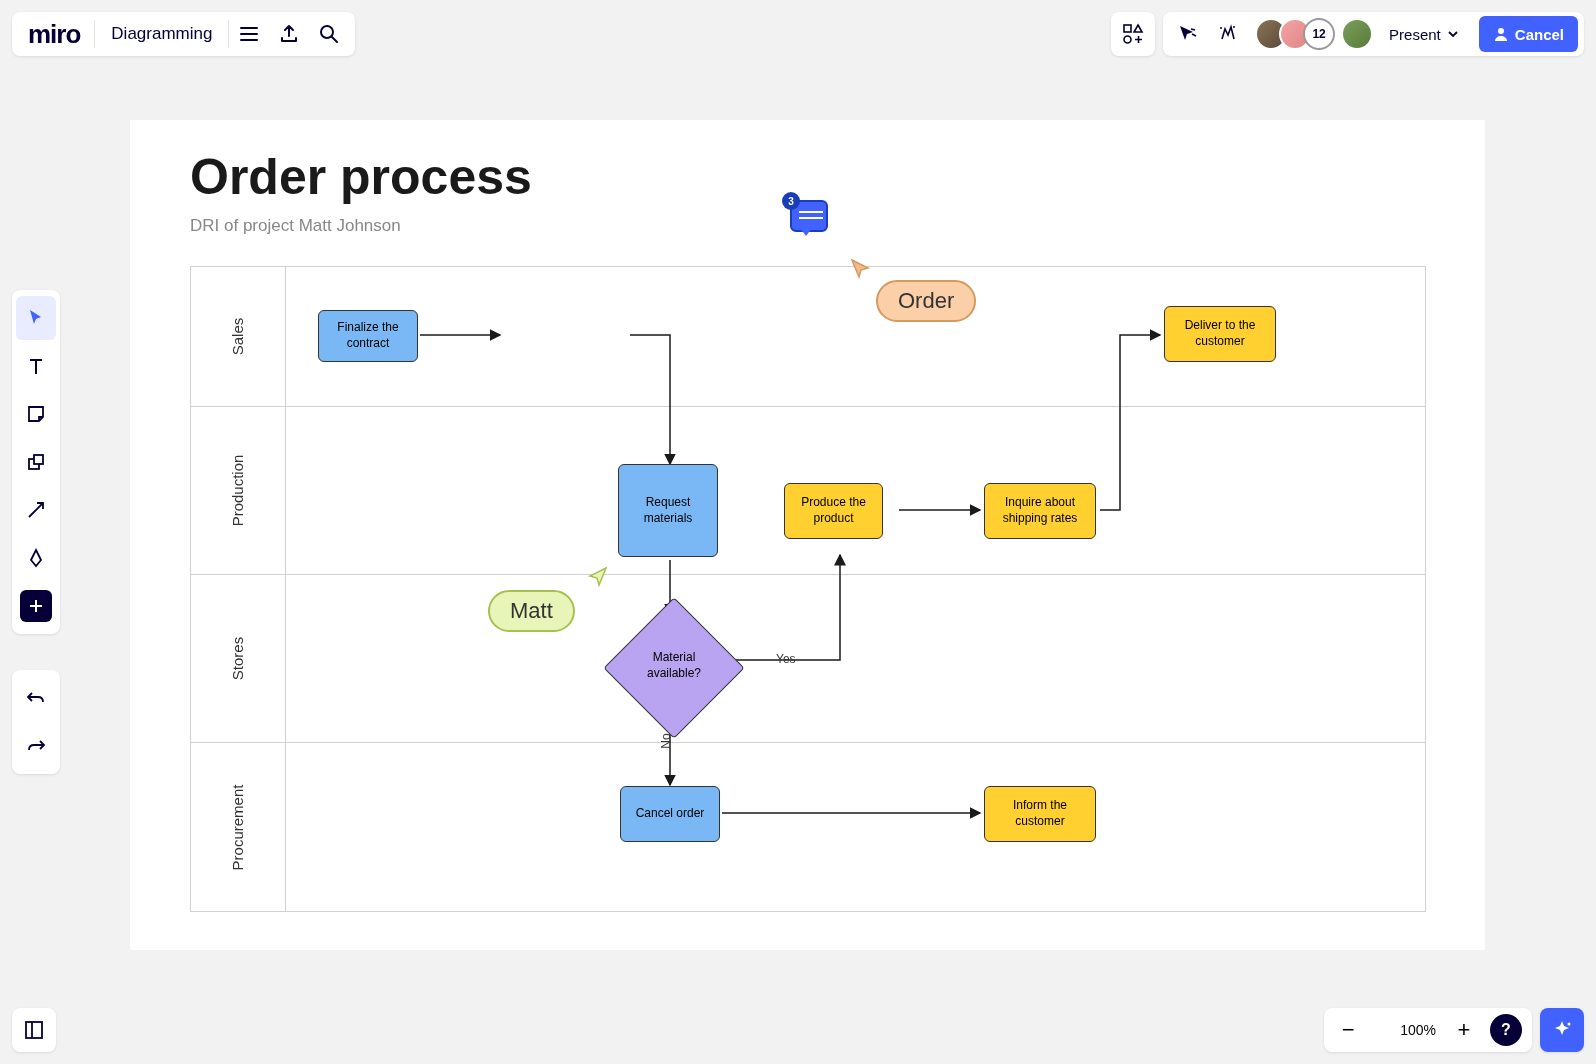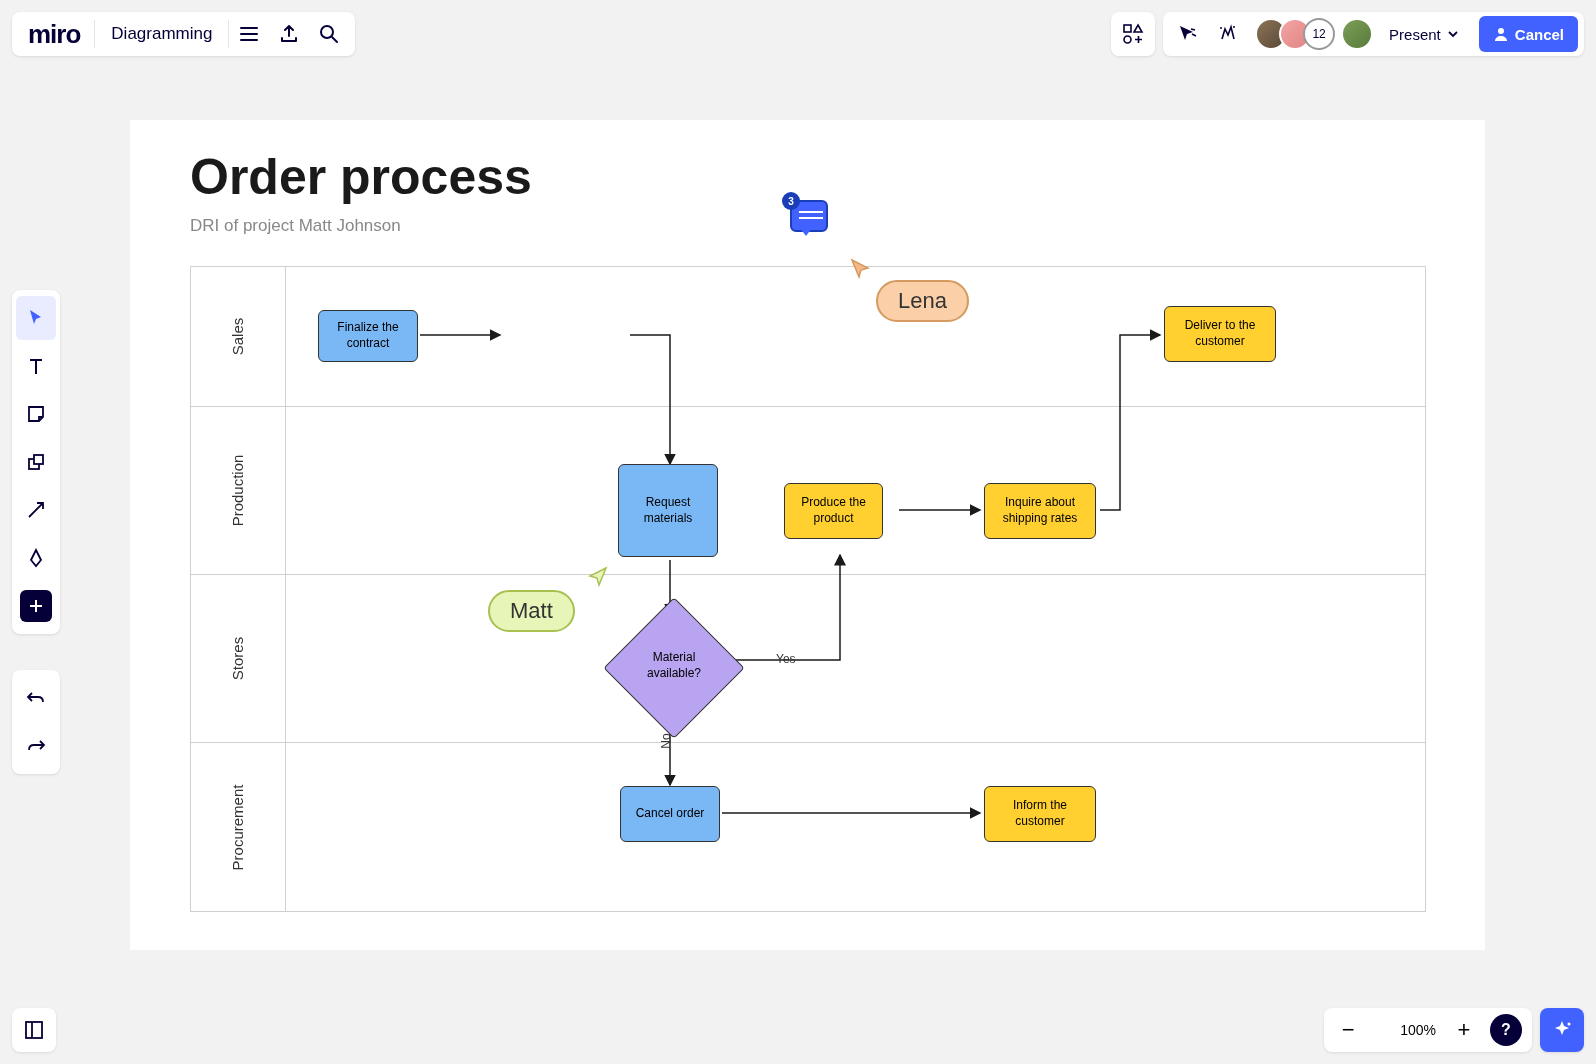--- a/index.html
+++ b/index.html
@@ -14,21 +14,21 @@
 
 
 .top-right { position: absolute; top: 12px; right: 12px; display: flex; gap: 8px; align-items: center; }
 .btn-square { width: 44px; height: 44px; background: #fff; border-radius: 8px; display: flex; align-items: center; justify-content: center; box-shadow: 0 1px 3px rgba(0,0,0,0.1); cursor: pointer; }
 .top-right-panel { background: #fff; border-radius: 8px; height: 44px; display: flex; align-items: center; padding: 0 6px; box-shadow: 0 1px 3px rgba(0,0,0,0.1); gap: 4px; }
 .panel-icon { width: 36px; height: 36px; display: flex; align-items: center; justify-content: center; cursor: pointer; }
 .avatars { display: flex; align-items: center; margin-left: 6px; }
 .avatar { width: 32px; height: 32px; border-radius: 50%; border: 2px solid #fff; margin-left: -8px; background-size: cover; }
 .avatar.a1 { background: linear-gradient(135deg,#8b7355,#5a4a3a); margin-left: 0; }
 .avatar.a2 { background: linear-gradient(135deg,#f4a4a4,#e08585); }
-.avatar.count { background: #fff; border: 2px solid #999; display: flex; align-items: center; justify-content: center; font-size: 12px; font-weight: 400; color: #050038; }
+.avatar.count { background: #fff; border: 2px solid #999; display: flex; align-items: center; justify-content: center; font-size: 12px; font-weight: 700; color: #050038; }
 .avatar.a4 { background: linear-gradient(135deg,#7aa05a,#5a7a3a); margin-left: 6px; }
 .present-btn { display: flex; align-items: center; gap: 6px; padding: 0 12px; height: 36px; cursor: pointer; font-size: 15px; color: #050038; }
 .share-btn { background: #4262ff; color: #fff; border-radius: 6px; padding: 0 14px; height: 36px; display: flex; align-items: center; gap: 6px; font-weight: 600; font-size: 15px; cursor: pointer; margin-left: 4px; }
 
 
 .left-toolbar { position: absolute; left: 12px; top: 290px; width: 48px; background: #fff; border-radius: 8px; box-shadow: 0 1px 3px rgba(0,0,0,0.1); display: flex; flex-direction: column; align-items: center; padding: 4px 0; }
 .tool { width: 40px; height: 44px; display: flex; align-items: center; justify-content: center; cursor: pointer; border-radius: 6px; margin: 2px 0; }
 .tool.active { background: #e9ecff; }
 .tool.add { background: #050038; border-radius: 6px; width: 32px; height: 32px; margin: 8px 0; }
 .undo-panel { position: absolute; left: 12px; top: 670px; width: 48px; background: #fff; border-radius: 8px; box-shadow: 0 1px 3px rgba(0,0,0,0.1); display: flex; flex-direction: column; align-items: center; padding: 4px 0; }
@@ -297,18 +297,18 @@
   <div class="comment-badge" style="left:660px;top:80px">
     <div class="comment-shape">
         <div class="comment-lines"></div>
       </div>
     <div class="comment-count">3</div>
   </div>
 
   <svg style="position:absolute;left:720px;top:138px" width="24" height="24">
       <path d="M2 2l16 8-7 2-2 7z" fill="#f5b888" stroke="#d49a5f" stroke-width="1.5"></path>
     </svg>
-  <div class="cursor-bubble lena" style="left:746px;top:160px">Lena</div>
+  <div class="cursor-bubble lena" style="left:746px;top:160px">Order</div>
   <svg style="position:absolute;left:454px;top:446px" width="24" height="24">
       <path d="M22 2l-16 8 7 2 2 7z" fill="#e8f5b8" stroke="#a8c050" stroke-width="1.5"></path>
     </svg>
   <div class="cursor-bubble matt" style="left:358px;top:470px">Matt</div>
 </div>
 
 </body></html>

